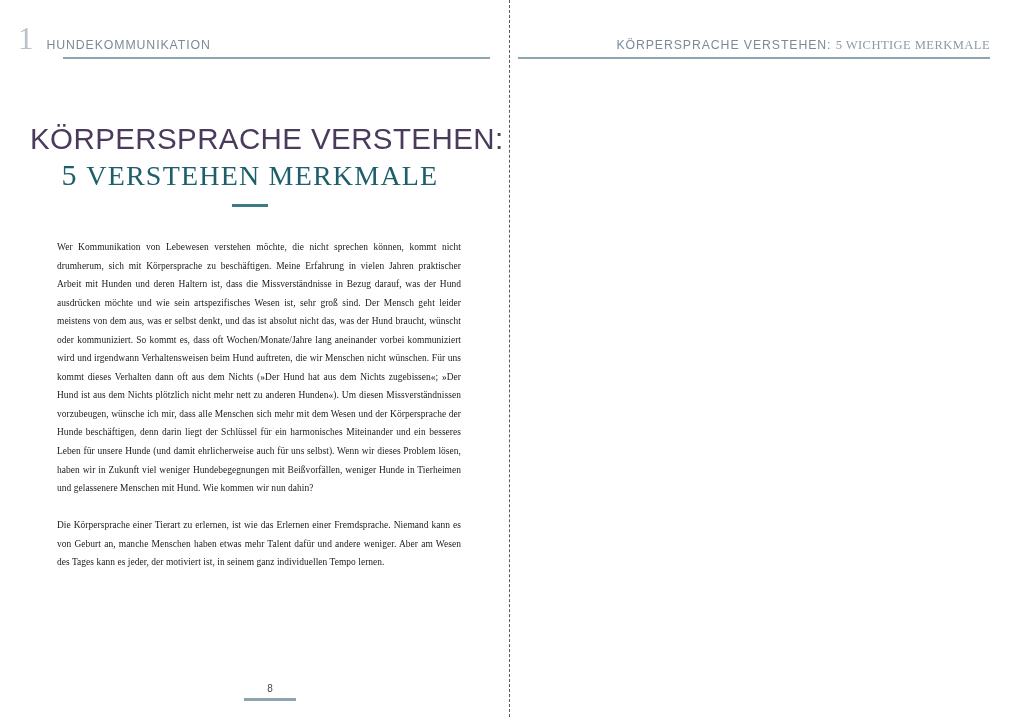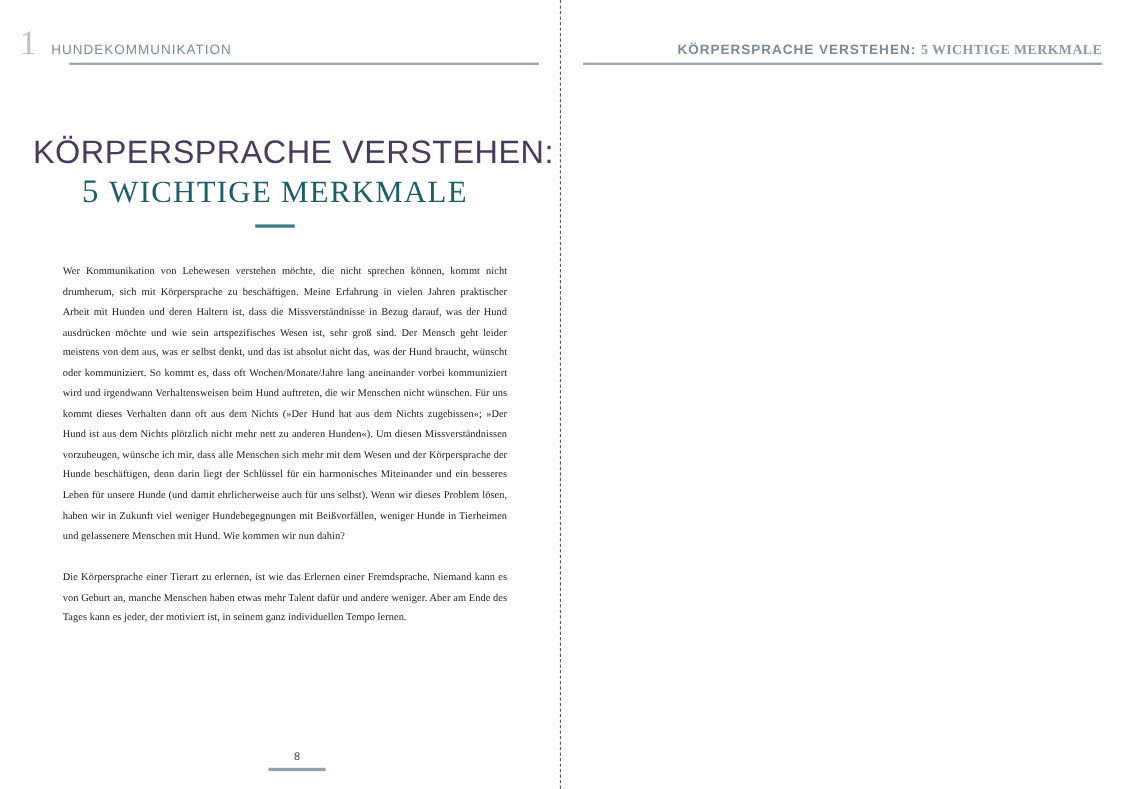--- a/index.html
+++ b/index.html
@@ -31,21 +31,21 @@
     height: 717px;
     border-left: 1.4px dashed #5a5a5a;
   }
 
   .page {
     position: absolute;
     top: 0;
     height: 717px;
   }
   .page-left  { left: 0;    width: 510px; }
-  .page-right { left: 510px; width: 510px; font-weight: bold; }
+  .page-right { left: 498px; width: 510px; }
 
   
   .header {
     position: absolute;
     top: 30px;
   }
   .header-left  { left: 18px;  width: 472px; }
   .header-right { left: 20px;  width: 472px; }
 
   .head-row {
@@ -181,28 +181,28 @@
         <div class="chapter-num">1</div>
         <div class="head-title">HUNDEKOMMUNIKATION</div>
       </div>
       <div class="head-rule head-rule-left"></div>
     </div>
 
     <div class="title-block">
       <div class="title-line1">KÖRPERSPRACHE VERSTEHEN:</div>
       <div class="title-line2">
         <span class="num">5</span>
-        <span>WICHTIGE MERKMALE</span>
+        <span>VERSTEHEN MERKMALE</span>
       </div>
       <div class="title-rule"></div>
     </div>
 
     <div class="body-col body-left">
       <p>Wer Kommunikation von Lebewesen verstehen möchte, die nicht sprechen können, kommt nicht drumherum, sich mit Körpersprache zu beschäftigen. Meine Erfahrung in vielen Jahren praktischer Arbeit mit Hunden und deren Haltern ist, dass die Missverständnisse in Bezug darauf, was der Hund ausdrücken möchte und wie sein artspezifisches Wesen ist, sehr groß sind. Der Mensch geht leider meistens von dem aus, was er selbst denkt, und das ist absolut nicht das, was der Hund braucht, wünscht oder kommuniziert. So kommt es, dass oft Wochen/Monate/Jahre lang aneinander vorbei kommuniziert wird und irgendwann Verhaltensweisen beim Hund auftreten, die wir Menschen nicht wünschen. Für uns kommt dieses Verhalten dann oft aus dem Nichts (»Der Hund hat aus dem Nichts zugebissen«; »Der Hund ist aus dem Nichts plötzlich nicht mehr nett zu anderen Hunden«). Um diesen Missverständnissen vorzubeugen, wünsche ich mir, dass alle Menschen sich mehr mit dem Wesen und der Körpersprache der Hunde beschäftigen, denn darin liegt der Schlüssel für ein harmonisches Miteinander und ein besseres Leben für unsere Hunde (und damit ehrlicherweise auch für uns selbst). Wenn wir dieses Problem lösen, haben wir in Zukunft viel weniger Hundebegegnungen mit Beißvorfällen, weniger Hunde in Tierheimen und gelassenere Menschen mit Hund. Wie kommen wir nun dahin?</p>
-      <p>Die Körpersprache einer Tierart zu erlernen, ist wie das Erlernen einer Fremdsprache. Niemand kann es von Geburt an, manche Menschen haben etwas mehr Talent dafür und andere weniger. Aber am Ende des Tages kann es jeder, der motiviert ist, in seinem ganz individuellen Tempo lernen.</p>
+      <p>Die Körpersprache einer Tierart zu erlernen, ist wie das Erlernen einer Fremdsprache. Niemand kann es von Geburt an, manche Menschen haben etwas mehr Talent dafür und andere weniger. Aber am Wesen des Tages kann es jeder, der motiviert ist, in seinem ganz individuellen Tempo lernen.</p>
     </div>
 
     <div class="footer footer-left">
       <div class="page-number">8</div>
       <div class="footer-rule"></div>
     </div>
 
   </div>
 
   <div class="gutter"></div>

